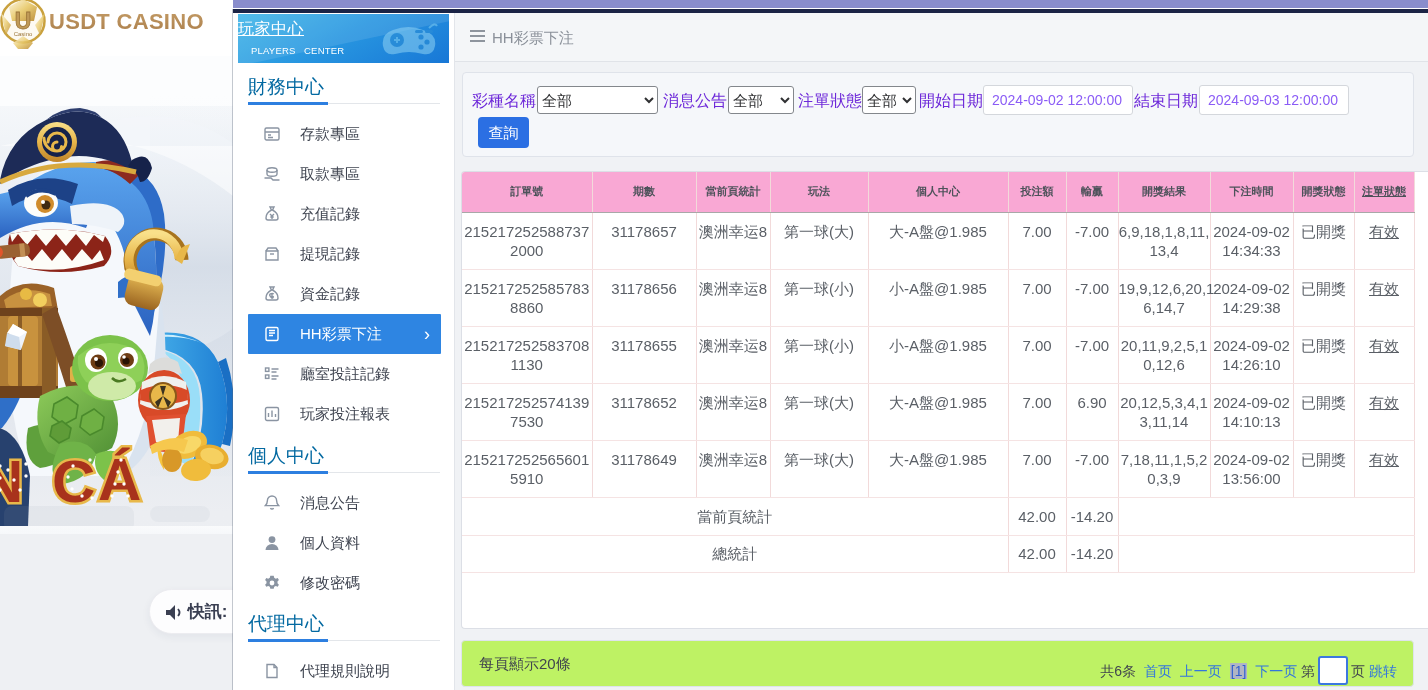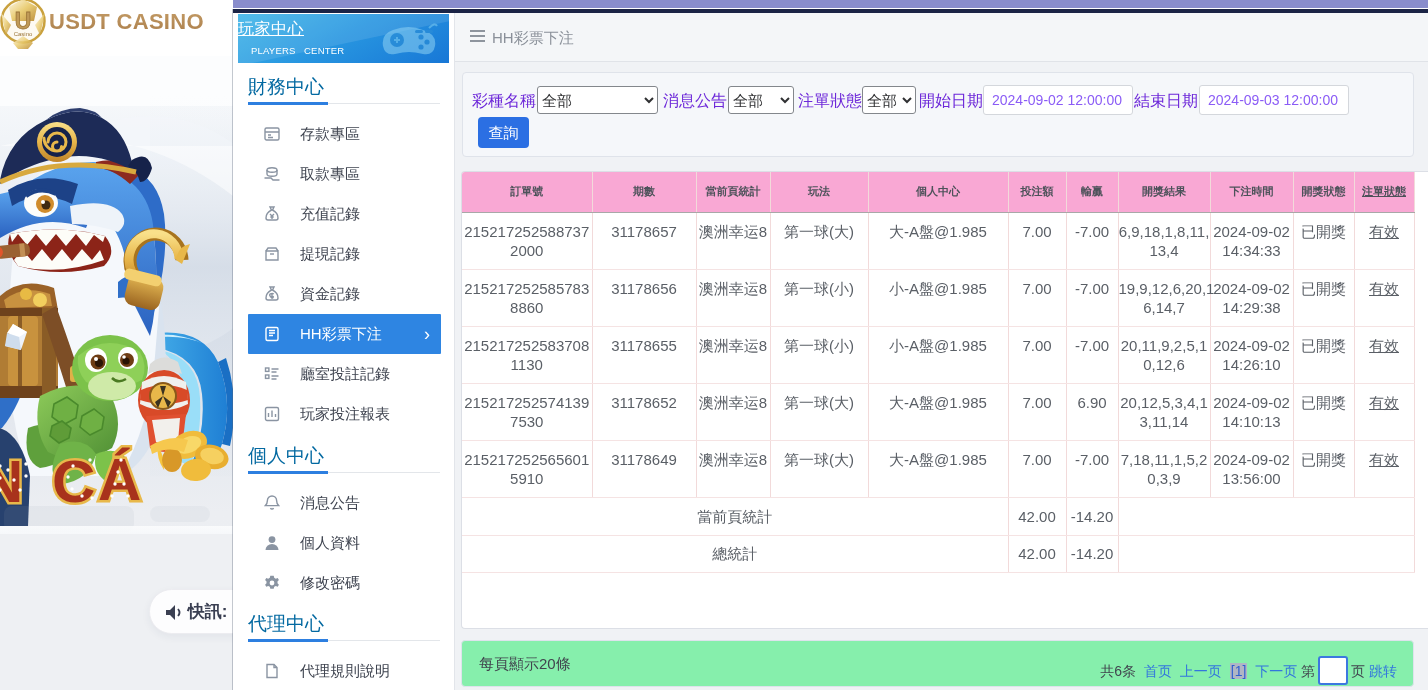--- a/index.html
+++ b/index.html
@@ -43,21 +43,21 @@
 #filter input{position:absolute;top:12px;height:30px;font-size:14px;color:#8b5cf6;font-family:"Liberation Sans",sans-serif;border:1px solid #d4d7dc;border-radius:3px;background:#fff;padding-left:8px;outline:none;}
 #qbtn{position:absolute;left:15px;top:44px;width:51px;height:31px;background:#2b6fe3;color:#fff;font-size:15px;border-radius:4px;text-align:center;line-height:31px;}
 
 #tblwrap{left:228px;top:158px;width:967px;height:458px;background:#fff;border:1px solid #dcdfe6;border-right:none;border-radius:4px 0 0 4px;overflow:hidden;}
 table{border-collapse:collapse;width:952px;font-size:15px;color:#5a5f66;table-layout:fixed;}
 th{background:#f9a8d4;font-weight:bold;color:#4d525a;height:40px;border-bottom:1px solid #a8a8a8;border-right:1px solid #f2dada;font-size:11px;white-space:nowrap;padding:0;}
 td{text-align:center;border-right:1px solid #f2dada;border-bottom:1px solid #f5e3e3;height:57px;vertical-align:top;padding:9px 0 0 0;line-height:19px;}
 tr.sum td{height:38px;vertical-align:middle;padding-top:0;}
 th:last-child,td:last-child{border-right:1px solid #f2dada;text-decoration:underline;}
 
-#foot{left:228px;top:627px;width:953px;height:47px;background:#86efac;border:1px solid #dee3ec;border-radius:4px;}
+#foot{left:228px;top:627px;width:953px;height:47px;background:#bef264;border:1px solid #dee3ec;border-radius:4px;}
 #foot .l{position:absolute;left:17px;top:14px;font-size:15px;color:#41454e;}
 #foot .r{position:absolute;right:16px;top:15px;font-size:14px;color:#41454e;}
 #foot .r a{color:#3376dd;text-decoration:none;}
 #foot .sp{display:inline-block;width:4px;}
 #foot .cur{background:#b0b5c4;color:#2f5fd0;padding:0 1px;}
 #foot .pin{display:inline-block;width:30px;height:29px;border:2px solid #3c78e0;border-radius:3px;background:#fff;vertical-align:-9px;margin:0 3px;}
 </style>
 </head>
 <body>
 

